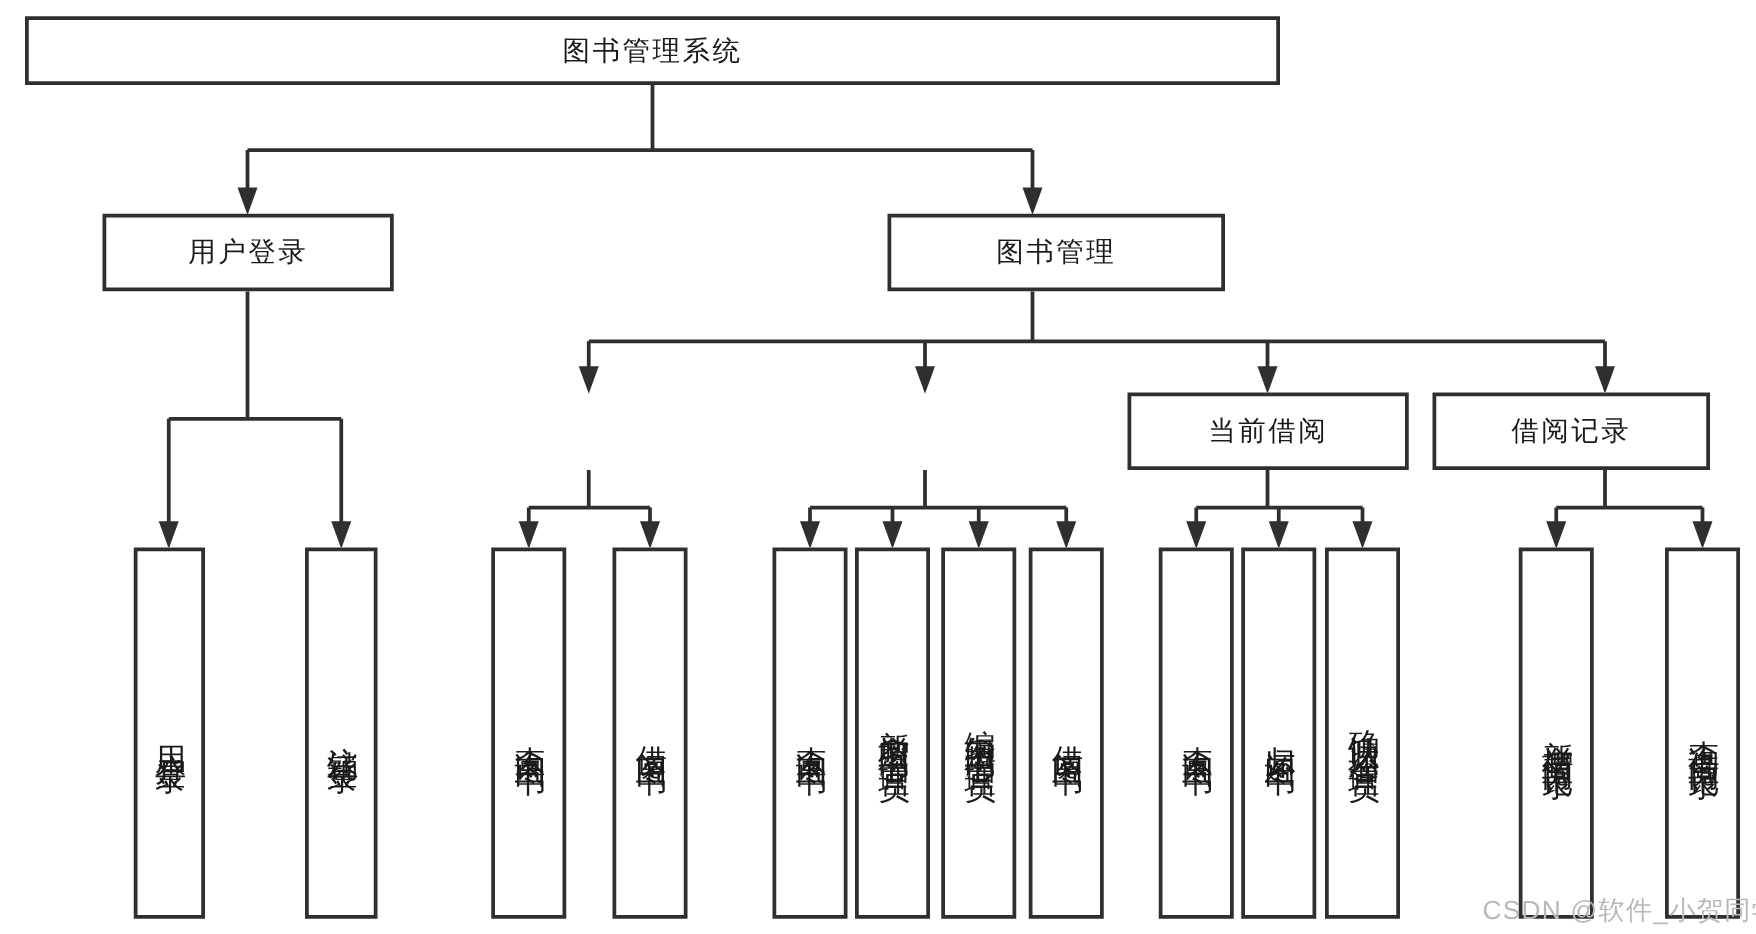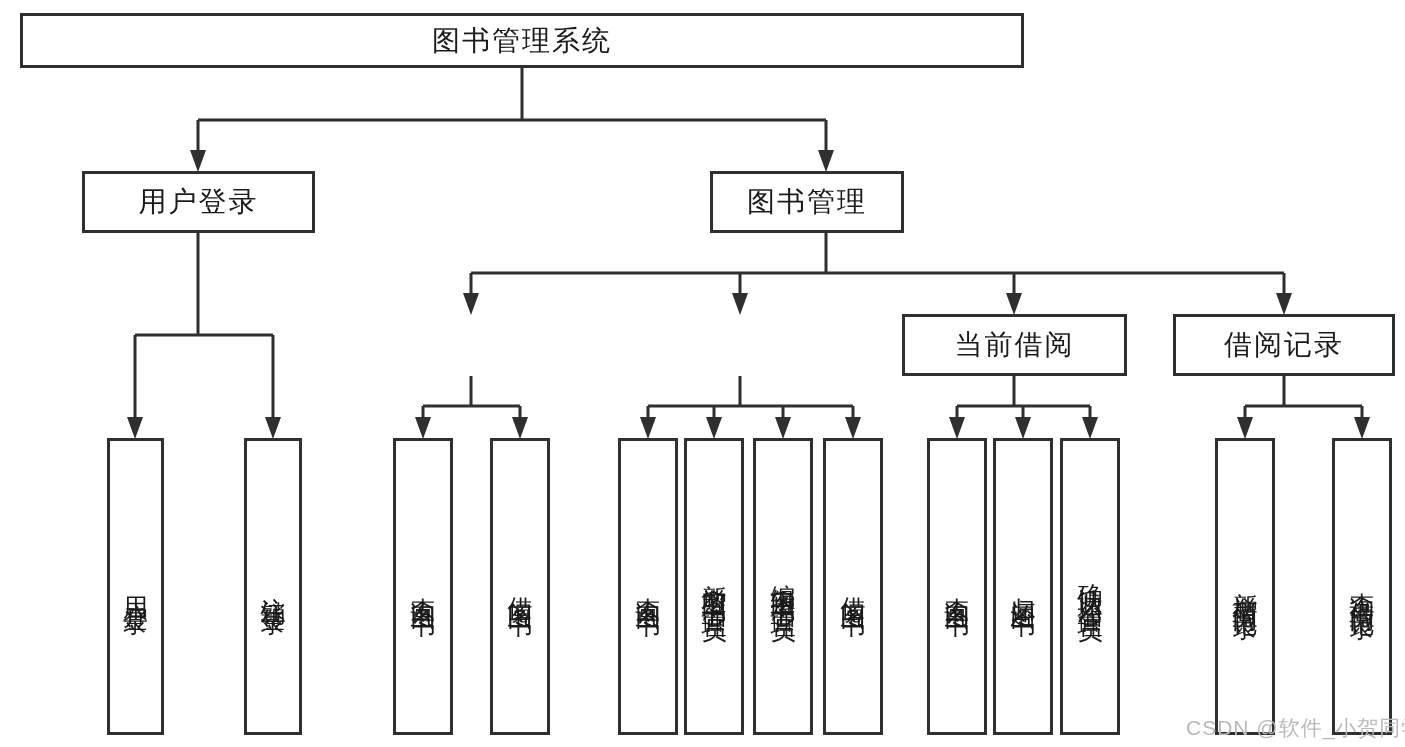--- a/index.html
+++ b/index.html
@@ -5,21 +5,21 @@
   html,body { margin:0; padding:0; background:#ffffff; }
   .stage {
     position:relative; width:1405px; height:747px; background:#ffffff;
     font-family:"Liberation Sans","DejaVu Sans",sans-serif; color:#1a1a1a; overflow:hidden;
   }
   svg.wires { position:absolute; left:0; top:0; width:1405px; height:747px; }
   .node {
     position:absolute; box-sizing:border-box; background:#ffffff;
     border:3px solid #2f2f2f; display:flex; align-items:center; justify-content:center;
   }
-  .hnode { font-size:28px; letter-spacing:2px; white-space:nowrap; }
+  .hnode { font-size:22px; letter-spacing:2px; white-space:nowrap; }
   .leaf  { }
   .leaf .vtext {
     writing-mode:vertical-rl; -webkit-writing-mode:vertical-rl;
     text-orientation:mixed; font-size:25px; letter-spacing:5px; line-height:1;
   }
   .watermark {
     position:absolute; left:1186px; top:714px; font-size:21px; letter-spacing:1px;
     color:#b8b8b8; white-space:nowrap; z-index:5;
   }
 </style>
@@ -65,28 +65,28 @@
     </g>
   </svg>
 
   <div class="node hnode" style="left:20px; top:13px; width:1004px; height:55px;">
     <span>图书管理系统</span>
   </div>
 
   <div class="node hnode" style="left:82px; top:171px; width:233px; height:62px;">
     <span>用户登录</span>
   </div>
-  <div class="node hnode" style="left:710px; top:171px; width:194px; height:62px;">
+  <div class="node hnode" style="left:710px; top:171px; width:270px; height:62px;">
     <span>图书管理</span>
   </div>
 
   <div class="node hnode" style="left:902px; top:314px; width:225px; height:62px;">
     <span>当前借阅</span>
   </div>
-  <div class="node hnode" style="left:1173px; top:314px; width:222px; height:62px;">
+  <div class="node hnode" style="left:1146px; top:314px; width:222px; height:62px;">
     <span>借阅记录</span>
   </div>
 
   <div class="node leaf" style="left:107px; top:438px; width:57px; height:297px;">
     <span class="vtext">用户登录</span>
   </div>
   <div class="node leaf" style="left:244px; top:438px; width:58px; height:297px;">
     <span class="vtext">注销登录</span>
   </div>
 

